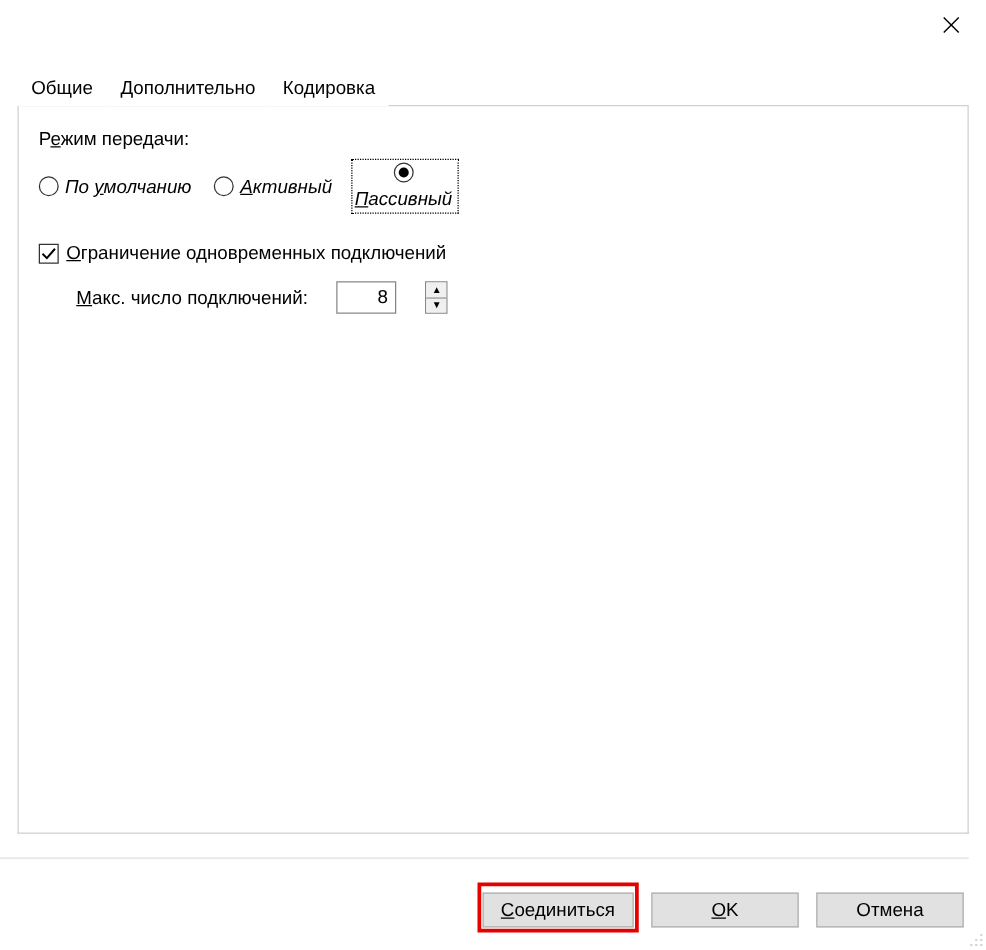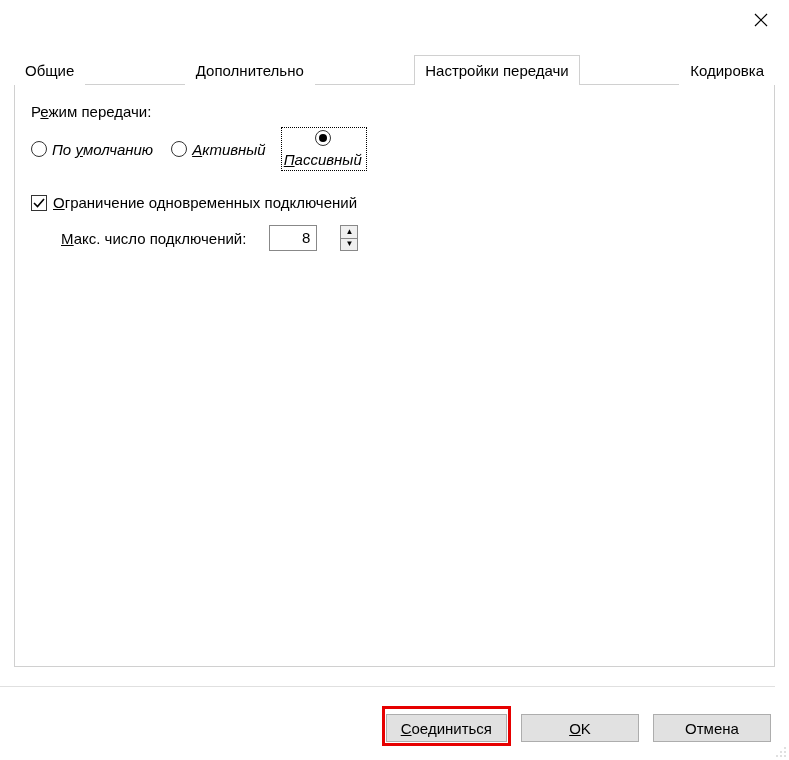--- a/index.html
+++ b/index.html
@@ -33,21 +33,20 @@
     }
     .close-btn svg {
       width: 14px;
       height: 14px;
     }
     .tabs {
       display: flex;
       border-bottom: 1px solid #d0d0d0;
       margin: 14px 14px 0 14px;
       position: relative;
-      justify-content: space-between;
     }
     .tab {
       padding: 6px 10px 6px 10px;
       border: 1px solid transparent;
       border-bottom: none;
       cursor: pointer;
       position: relative;
       top: 1px;
       background: #fff;
       color: #000;
@@ -213,21 +212,20 @@
     <svg viewBox="0 0 14 14">
       <line x1="1" y1="1" x2="13" y2="13" stroke="#000" stroke-width="1.2"></line>
       <line x1="13" y1="1" x2="1" y2="13" stroke="#000" stroke-width="1.2"></line>
     </svg>
   </div>
 </div>
 
 <div class="tabs">
   <div class="tab">Общие</div>
   <div class="tab">Дополнительно</div>
-  <div class="tab active">Настройки передачи</div>
   <div class="tab">Кодировка</div>
 </div>
 
 <div class="tab-panel">
 
   <div class="field-label">
     <span>Р</span><span class="ul">е</span><span>жим передачи:</span>
   </div>
 
   <div class="radio-row">

